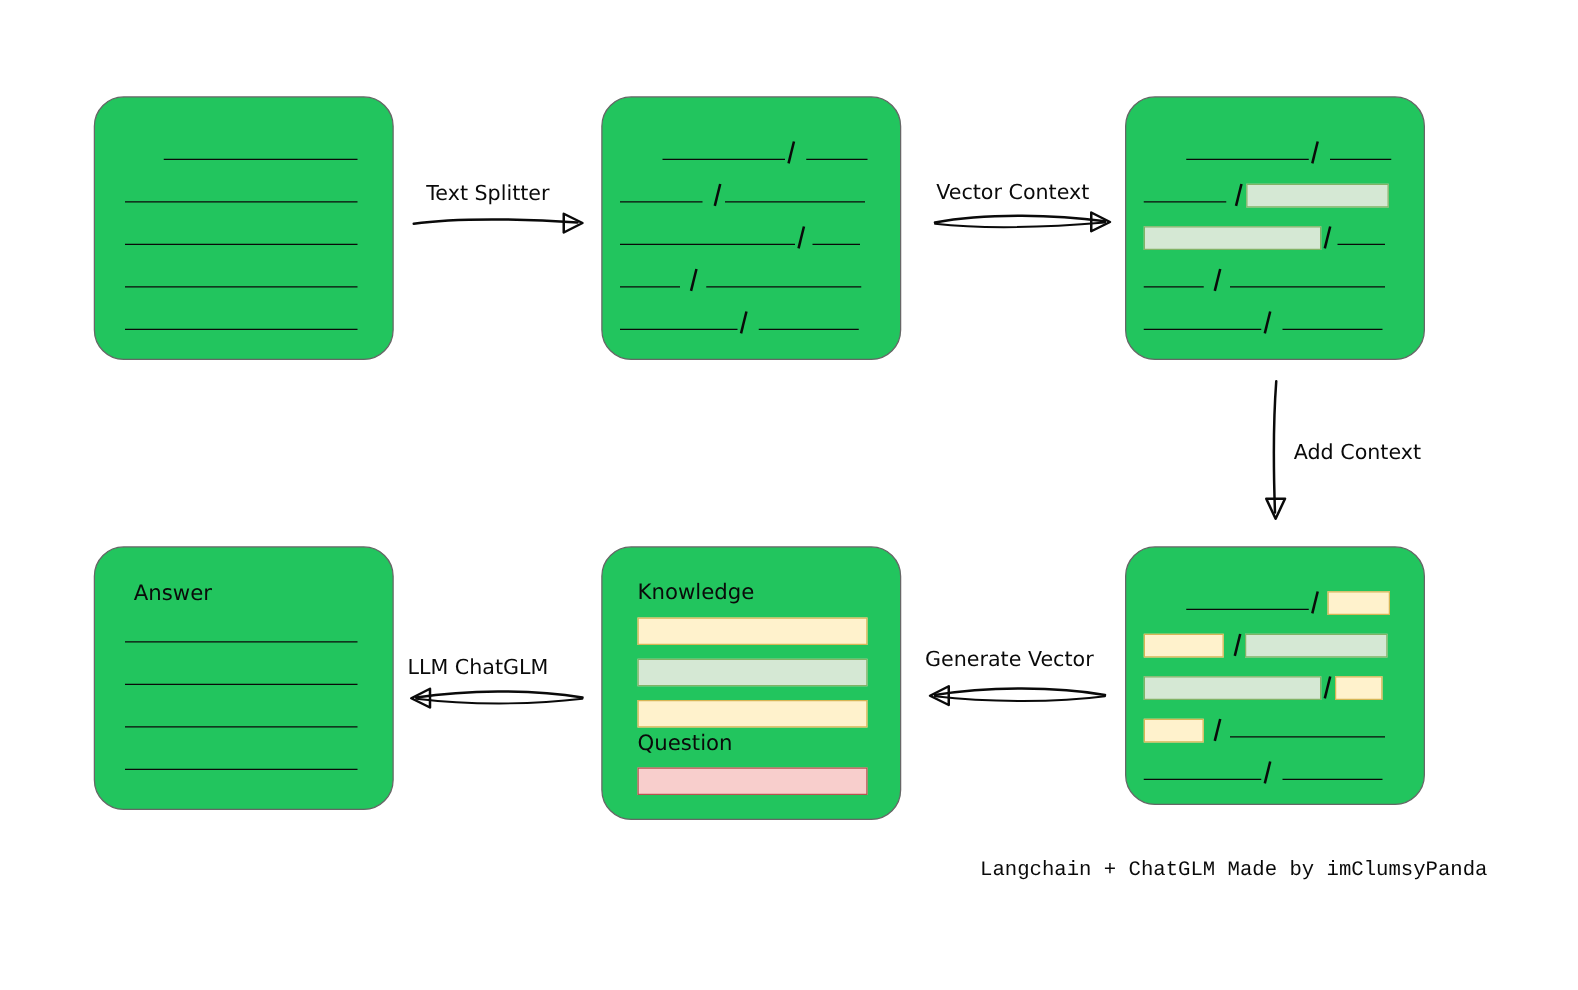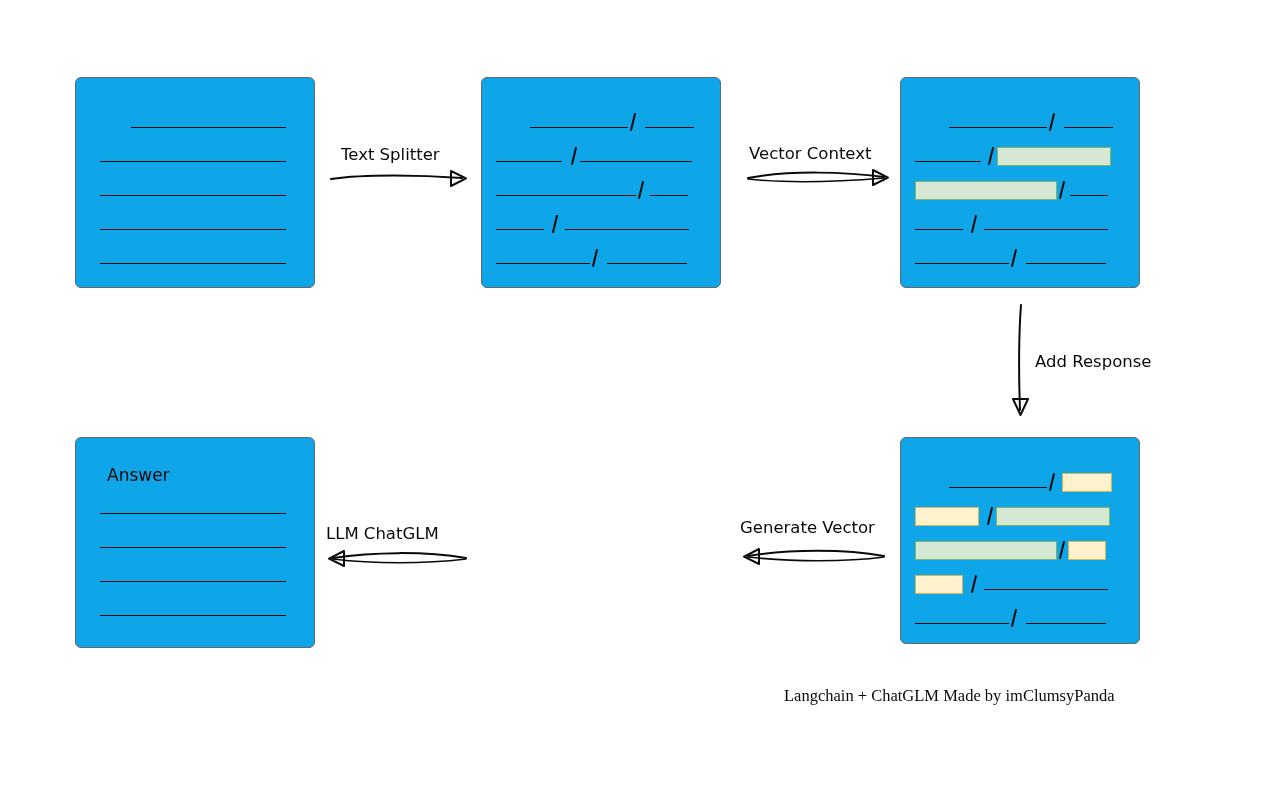--- a/index.html
+++ b/index.html
@@ -8,22 +8,22 @@
     font-family:"DejaVu Sans", sans-serif;
     color:#000;
   }
   .stage{position:absolute;left:0;top:0;width:1262px;height:792px;}
   svg.layer{position:absolute;left:0;top:0;width:1262px;height:792px;overflow:visible;}
 
   
   .card{
     position:absolute;
     border:1.4px solid #666666;
-    border-radius:6px;
-    background:#0ea5e9;
+    border-radius:24px;
+    background:#22c55e;
     box-sizing:border-box;
   }
   #card-source   {left:75px;  top:77px;  width:240px; height:211px;}
   #card-chunks   {left:481px; top:77px;  width:240px; height:211px;}
   #card-retrieved{left:900px; top:77px;  width:240px; height:211px;}
   #card-answer   {left:75px;  top:437px; width:240px; height:211px;}
   #card-prompt   {left:481px; top:437px; width:240px; height:219px;}
   #card-context  {left:900px; top:437px; width:240px; height:207px;}
 
   
@@ -66,21 +66,21 @@
   }
 
   
   .edge-label{
     position:absolute;
     font-family:"DejaVu Sans", sans-serif;
     font-size:16.5px;font-weight:400;color:#0a0a0a;white-space:nowrap;
   }
   .caption{
     position:absolute;
-    font-family:Liberation Serif, serif;
+    font-family:Liberation Mono, monospace;
     font-size:16.5px;color:#0a0a0a;white-space:nowrap;
   }
 </style>
 </head>
 <body>
 
 <div class="stage">
 
   <svg class="layer" viewBox="0 0 1262 792">
     <defs></defs>
@@ -236,20 +236,28 @@
           <span class="gap" style="width: 24px; height: 1px;"></span>
           <span class="rule" style="width: 186px;"></span>
         </div>
         <div class="row" style="left: 0px; top: 164px;">
           <span class="gap" style="width: 24px; height: 1px;"></span>
           <span class="rule" style="width: 186px;"></span>
         </div>
       </div>
   </div>
 
+  <div class="card" id="card-prompt">
+    <div class="card-heading" style="left:28px;top:26px;">Knowledge</div>
+    <div class="bigpill yellow" style="left:28px;top:56px;width:184px;"></div>
+    <div class="bigpill green" style="left:28px;top:89px;width:184px;"></div>
+    <div class="bigpill yellow" style="left:28px;top:122px;width:184px;"></div>
+    <div class="card-heading" style="left:28px;top:147px;">Question</div>
+    <div class="bigpill red" style="left:28px;top:176px;width:184px;"></div>
+  </div>
 
   <div class="card" id="card-context">
     <div class="rows">
         <div class="row" style="left: 0px; top: 36px;">
           <span class="gap" style="width: 48px; height: 1px;"></span>
           <span class="rule" style="width: 98px;"></span>
           <span class="slash"></span>
           <span class="gap" style="width: 4px; height: 1px;"></span>
           <span class="pill yellow" style="width: 50px;"></span>
         </div>
@@ -281,21 +289,21 @@
           <span class="gap" style="width: 6px; height: 1px;"></span>
           <span class="rule" style="width: 80px;"></span>
         </div>
       </div>
   </div>
 
   <div class="edge-label" style="left:341px;top:145px;text-align:right;">Text Splitter</div>
 
   <div class="edge-label" style="left:749px;top:144px;">Vector Context</div>
 
-  <div class="edge-label" style="left:1035px;top:352px;">Add Response</div>
+  <div class="edge-label" style="left:1035px;top:352px;">Add Context</div>
 
   <div class="edge-label" style="left:740px;top:518px;">Generate Vector</div>
 
   <div class="edge-label" style="left:326px;top:524px;">LLM ChatGLM</div>
 
   <div class="caption" style="left:784px;top:686px;">Langchain + ChatGLM Made by imClumsyPanda</div>
 
 </div>
 
 </body></html>

